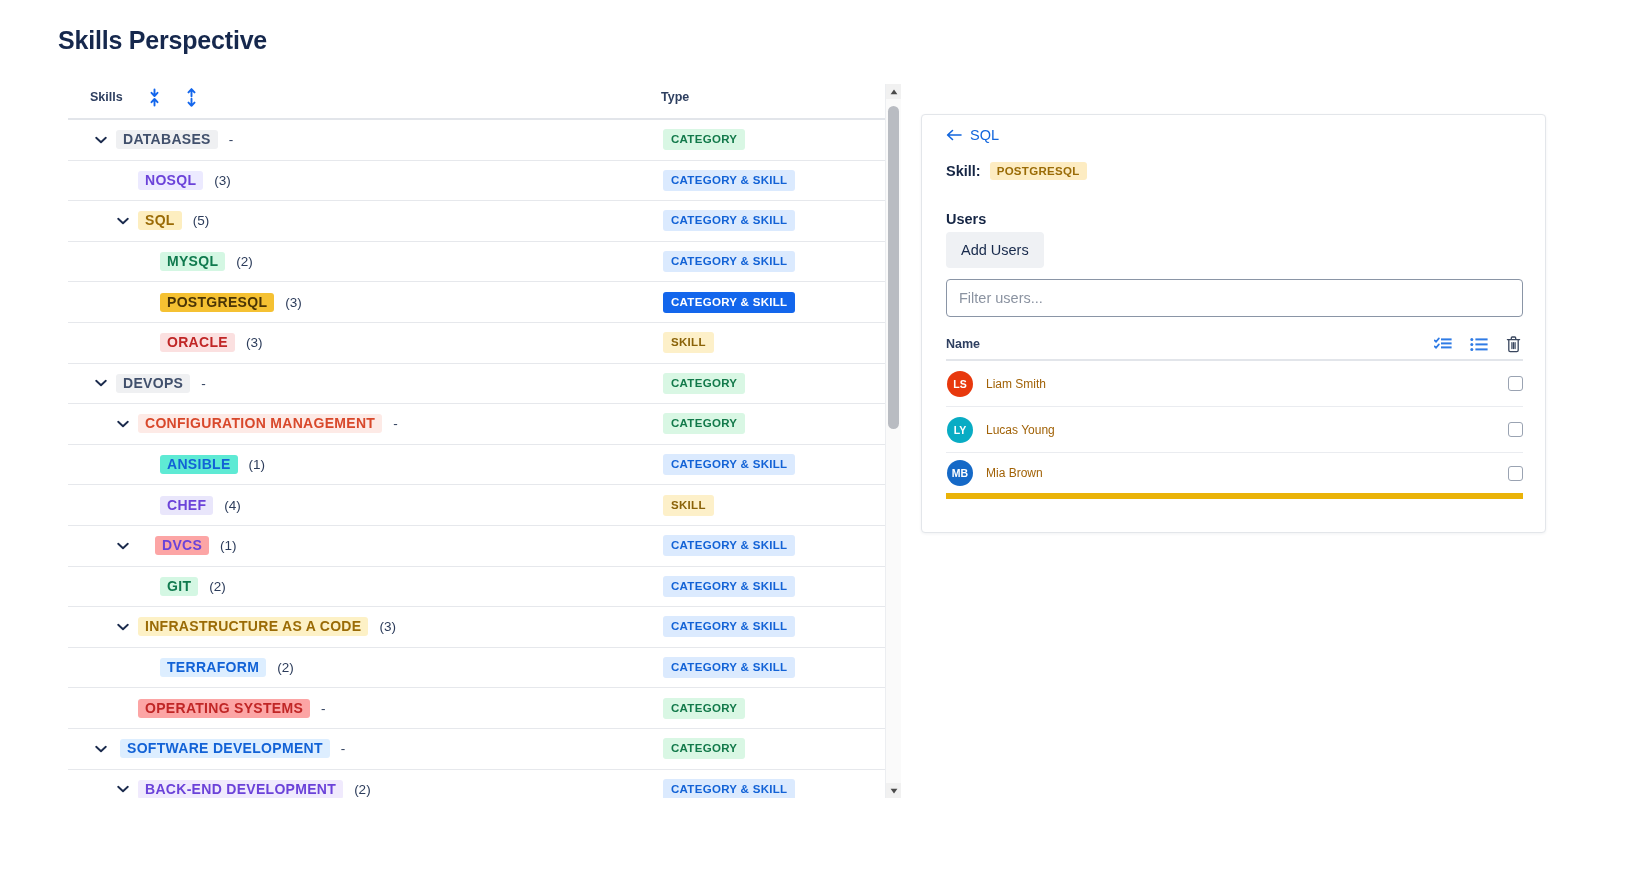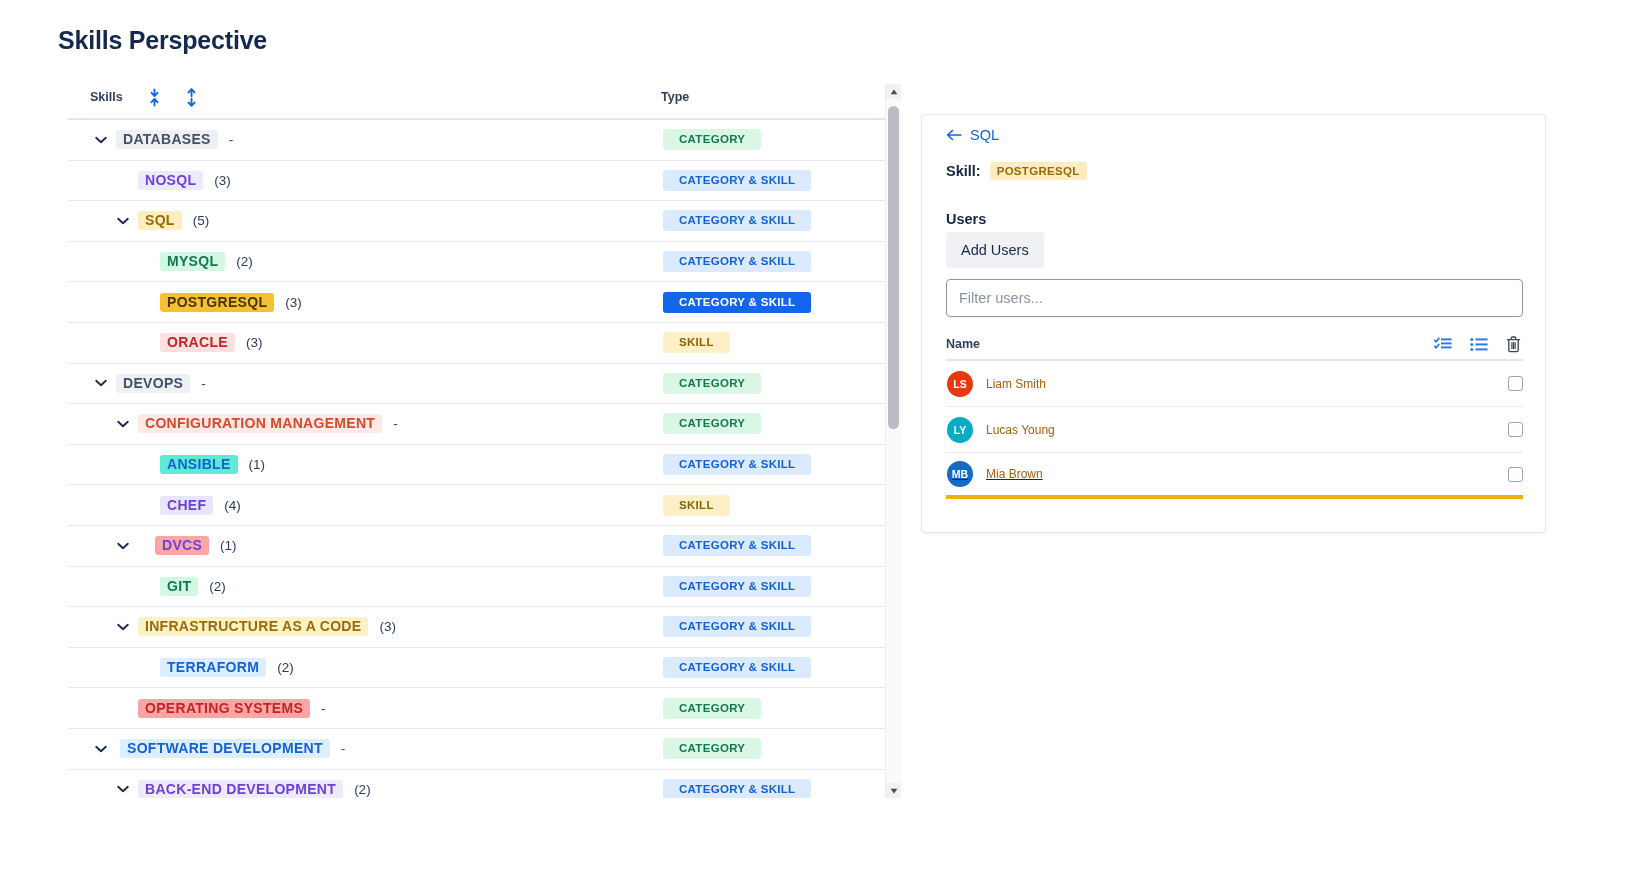--- a/index.html
+++ b/index.html
@@ -110,21 +110,21 @@
     color: #2c3c5b;
     margin-left: 11px;
     white-space: nowrap;
   }
 
   .badge {
     display: inline-block;
     font-size: 11.5px;
     font-weight: bold;
     letter-spacing: 0.3px;
-    padding: 4px 16px;
+    padding: 4px 8px;
     border-radius: 3px;
     line-height: 13px;
     white-space: nowrap;
   }
   .badge.cat      { background: #d9f7e4; color: #12794a; }
   .badge.catskill { background: #dbeafe; color: #1262d6; }
   .badge.skill    { background: #fdf0c9; color: #8a6208; }
   .badge.sel      { background: #1366ec; color: #ffffff; }
 
   
@@ -236,21 +236,21 @@
 
   .user-row {
     position: absolute;
     left: 24px;
     width: 577px; height: 46px;
     display: flex; align-items: center;
     border-bottom: 1px solid #eaecf0;
   }
   .user-row.r0 { top: 246px; }
   .user-row.r1 { top: 292px; }
-  .user-row.r2 { top: 338px; border-bottom: 4px solid #eab308; text-decoration: underline; }
+  .user-row.r2 { top: 338px; border-bottom: 6px solid #eab308; }
   .avatar {
     width: 26px; height: 26px;
     border-radius: 50%;
     display: flex; align-items: center; justify-content: center;
     color: #fff;
     font-size: 10.5px;
     font-weight: bold;
     margin-left: 1px;
     flex: 0 0 26px;
   }

